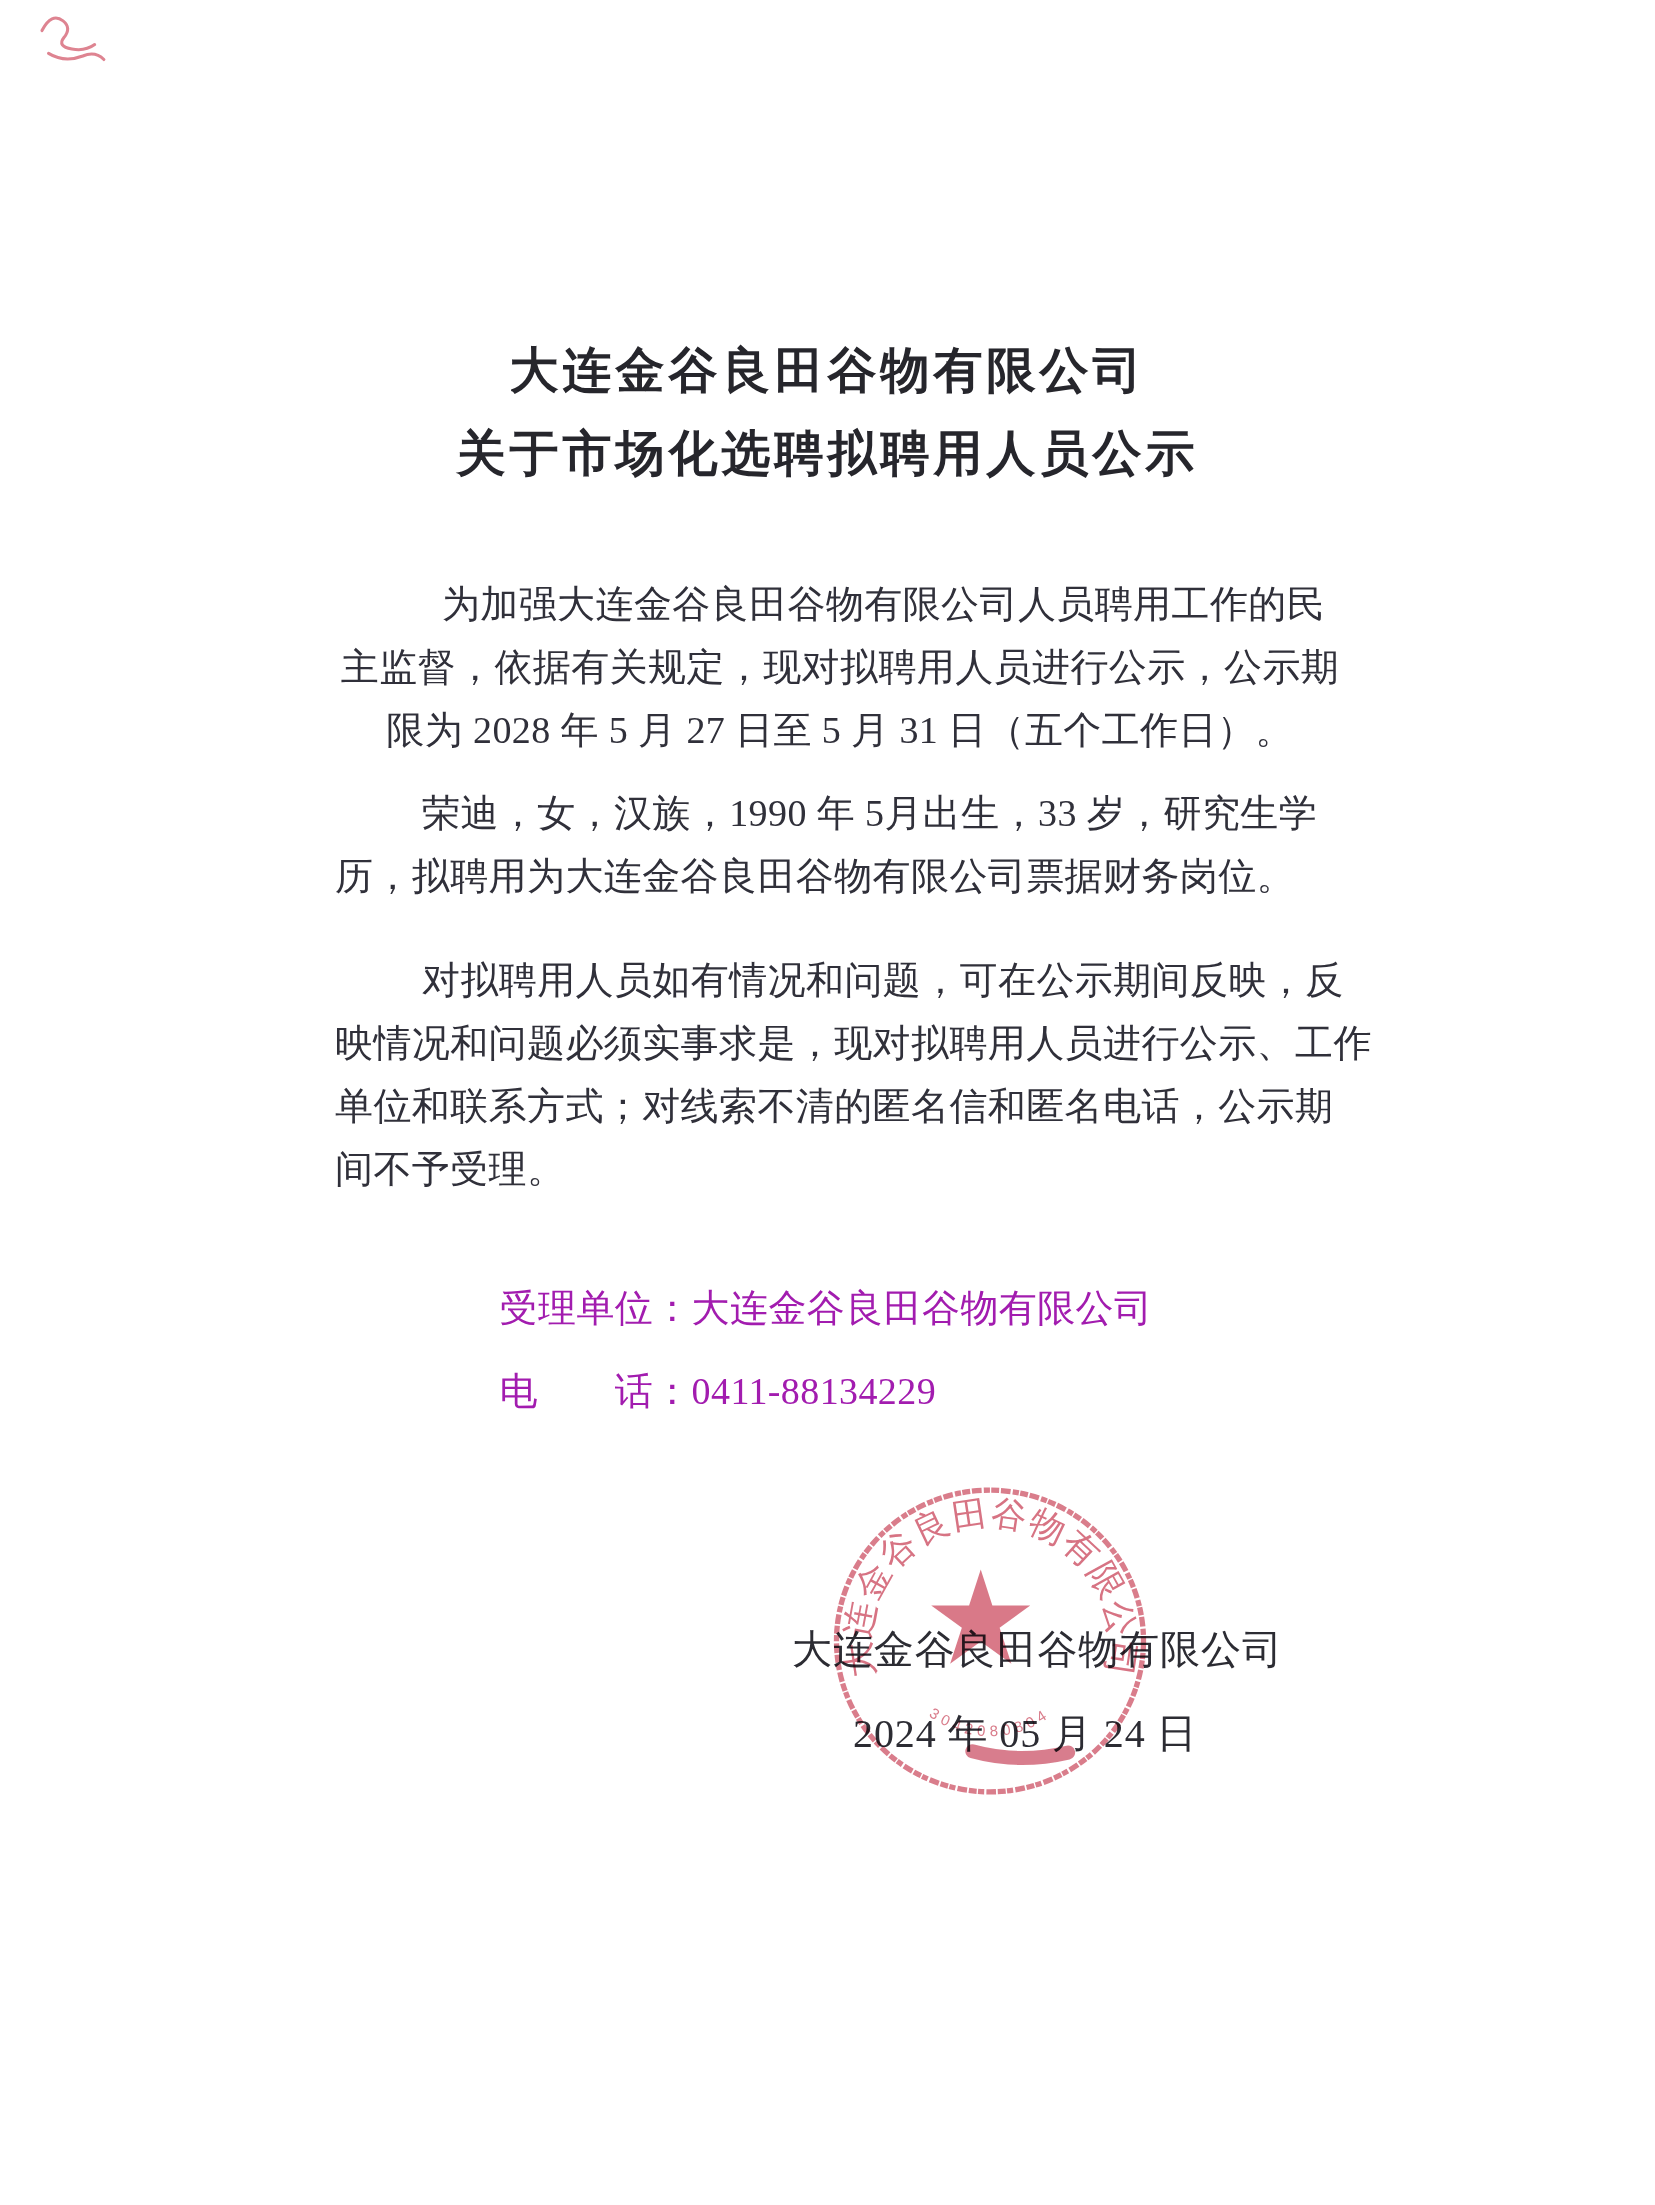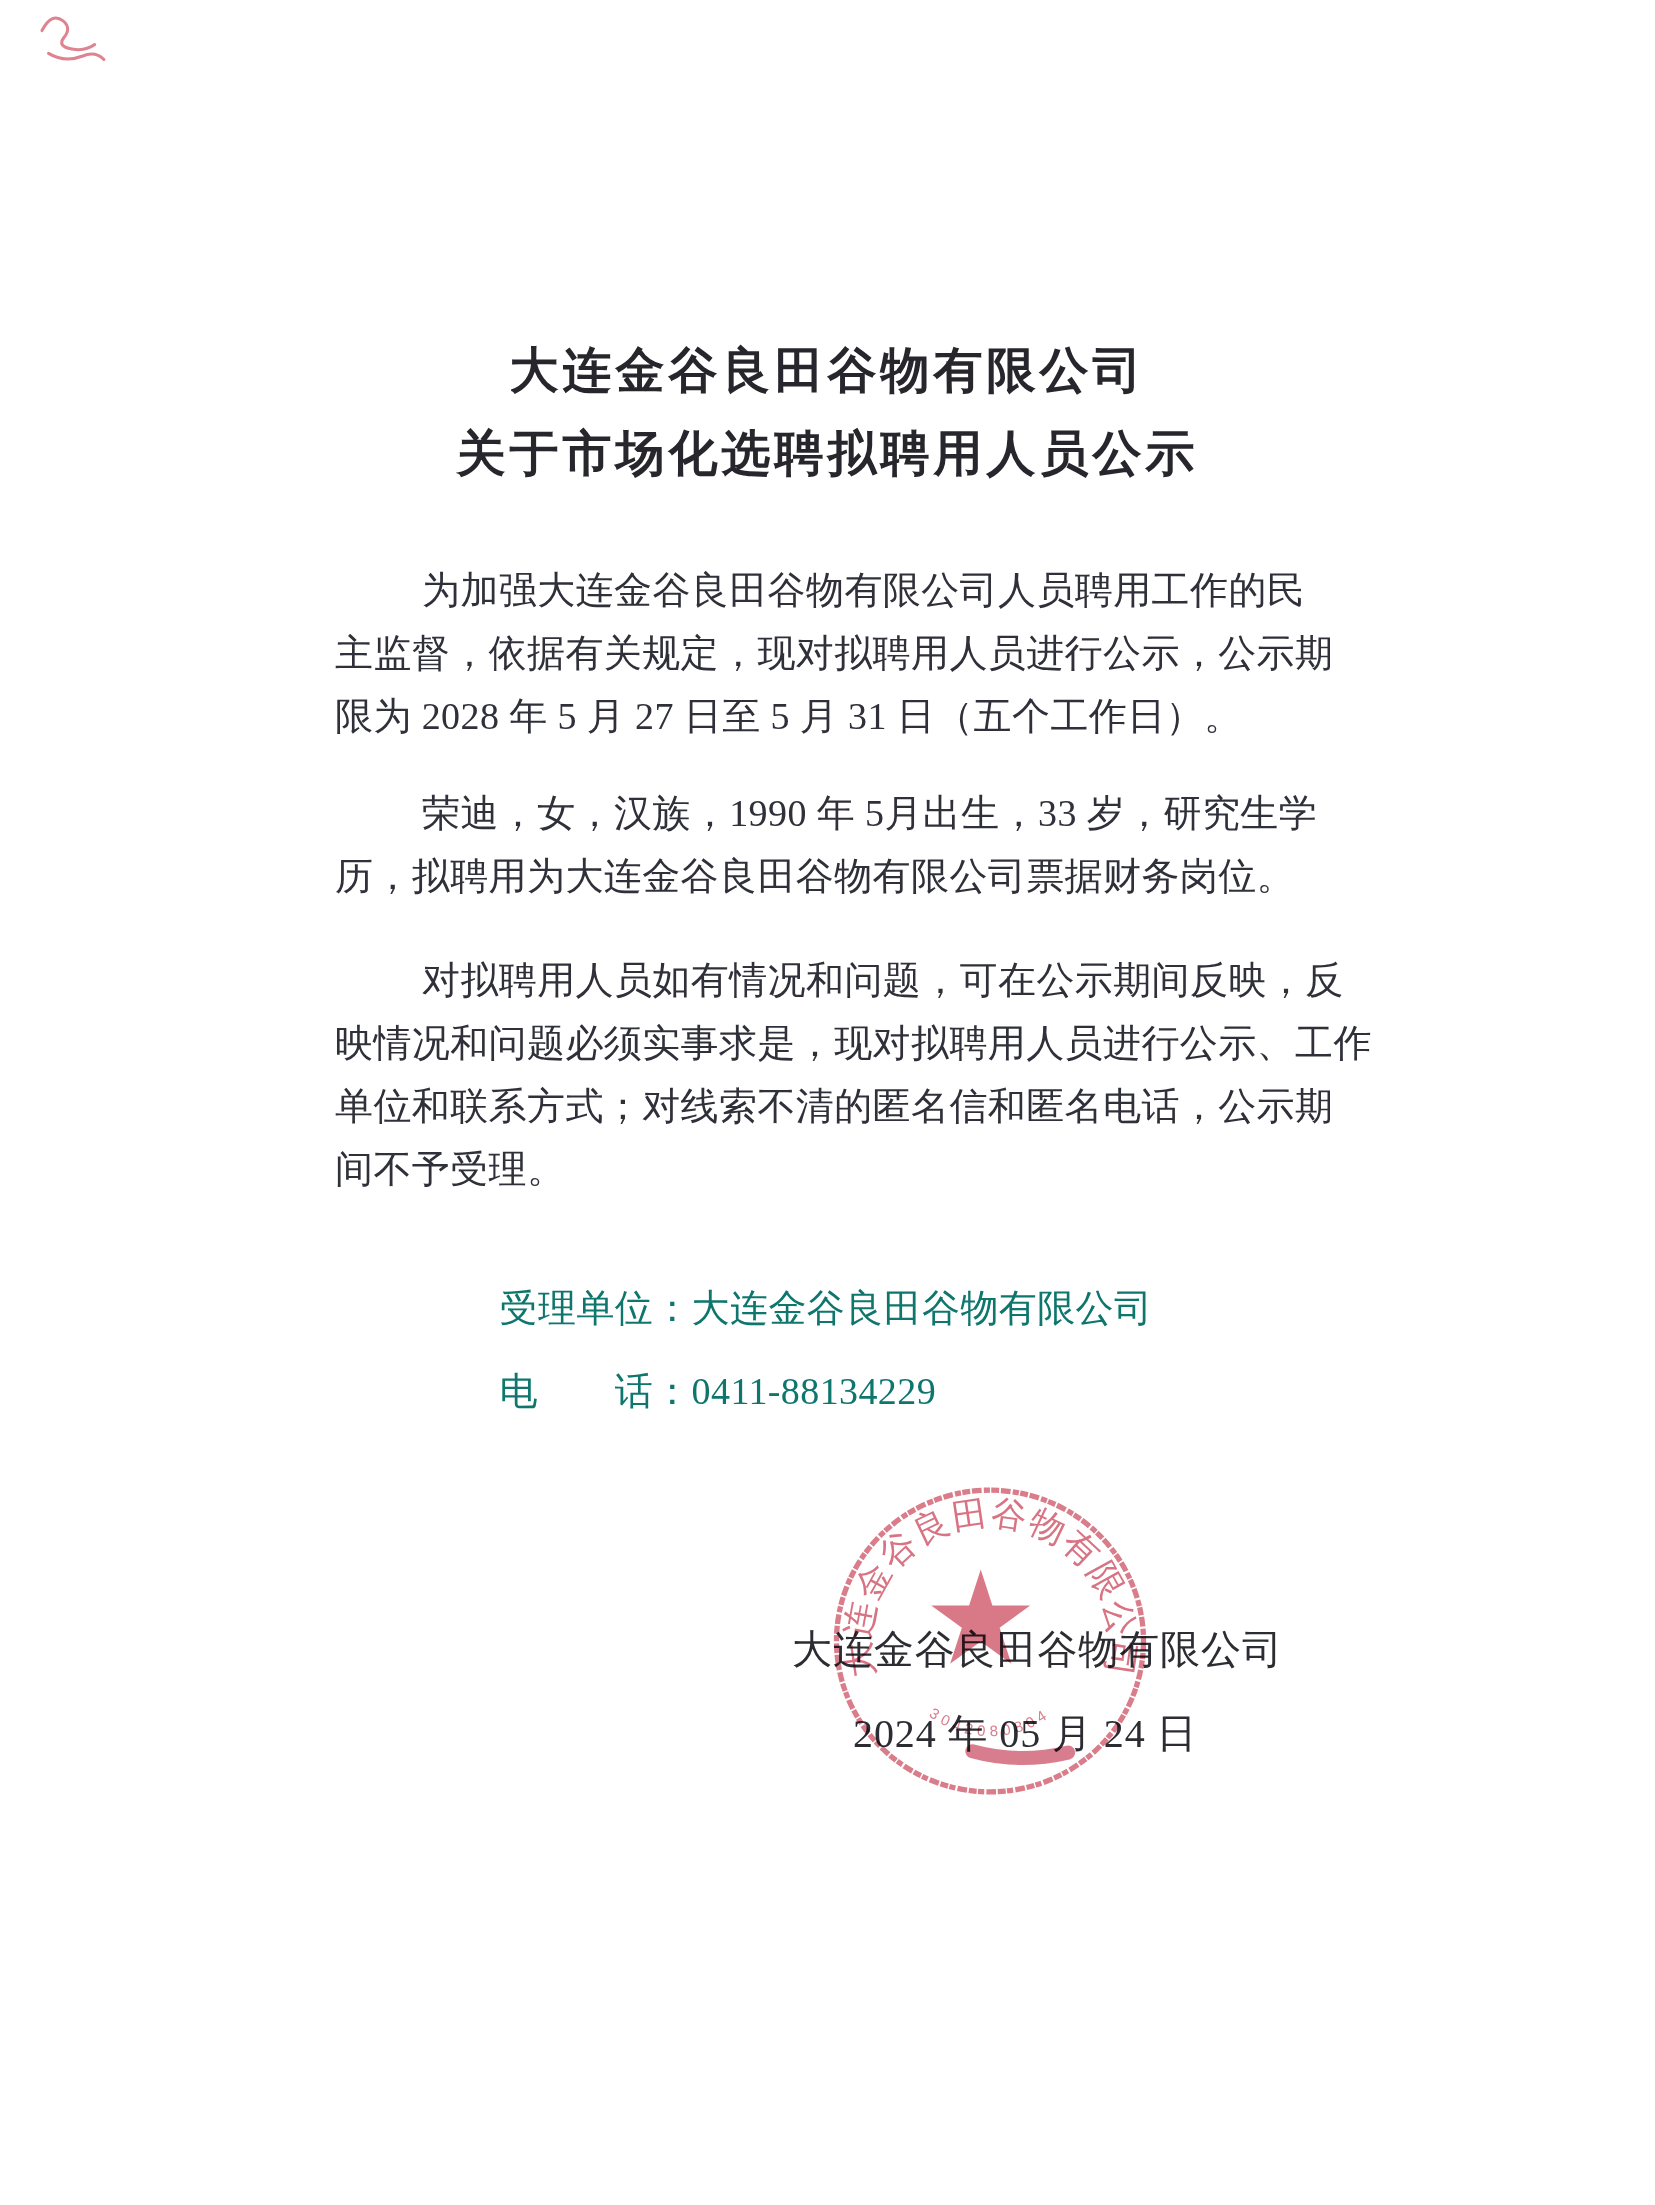--- a/index.html
+++ b/index.html
@@ -37,31 +37,31 @@
     line-height: 63px;
     letter-spacing: 0.4px;
     color: #30303a;
   }
   .body-block .line {
     white-space: pre;
   }
   .body-block .line.indent {
     text-indent: 87px;
   }
-  .p1 { top: 559px; }
+  .p1 { top: 573px; text-align: center; }
   .p2 { top: 782px; }
   .p3 { top: 949px; }
   .contact-line {
     position: absolute;
     left: 460px;
     font-size: 38px;
     line-height: 63px;
     letter-spacing: 0.4px;
     white-space: pre;
-    color: #0f766e;
+    color: #a21caf;
   }
   .contact-unit { top: 1214px; }
   .contact-phone { top: 1297px; }
   .sig-line {
     position: absolute;
     font-size: 40px;
     line-height: 63px;
     letter-spacing: 0.9px;
     white-space: pre;
     color: #2c2c33;

